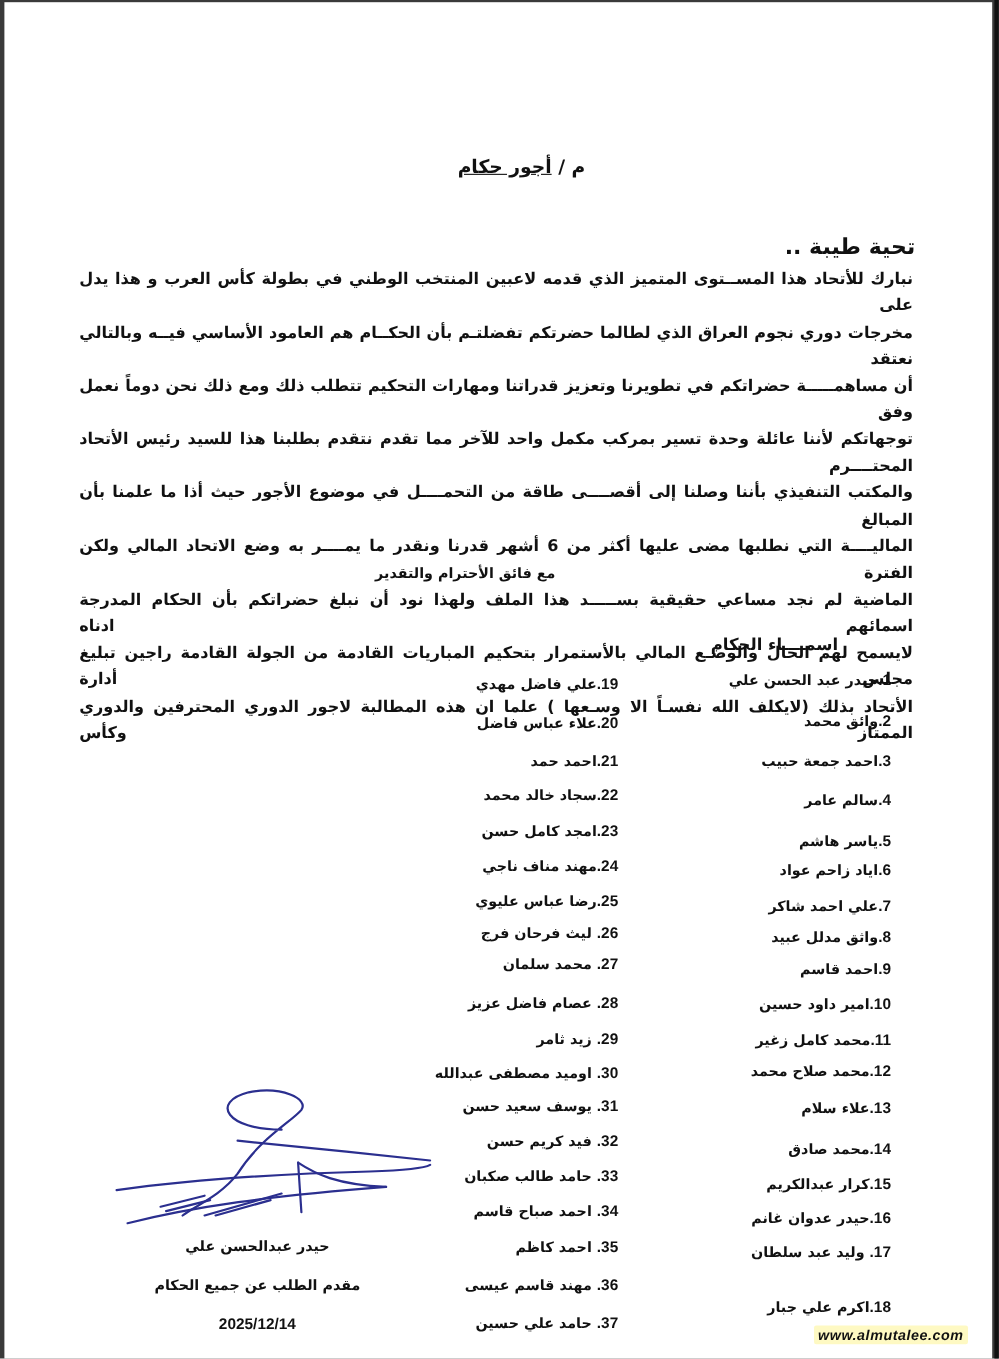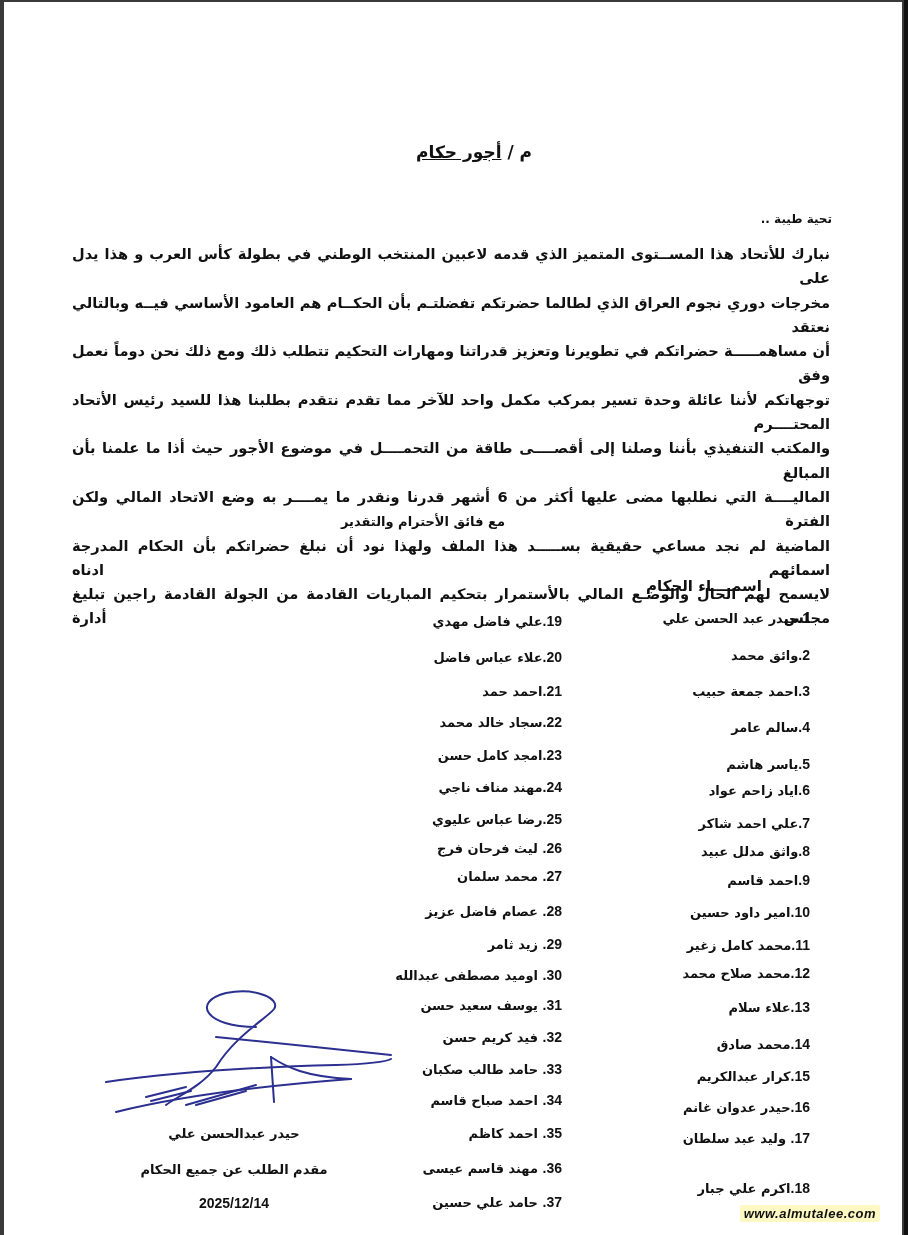--- a/index.html
+++ b/index.html
@@ -17,21 +17,21 @@
     position: absolute; right: 70px; top: 62px;
     font-size: 15px; font-weight: bold;
   }
   .subject {
     position: absolute; right: 370px; top: 140px;
     font-size: 17px; font-weight: bold;
   }
   .subject .u { text-decoration: underline; }
   .greeting {
     position: absolute; right: 70px; top: 210px;
-    font-size: 12px; font-weight: bold;
+    font-size: 20px; font-weight: bold;
   }
   .body-para {
     position: absolute; right: 72px; top: 240px; width: 758px;
     font-size: 14.6px; font-weight: bold; line-height: 24.3px;
     text-align: justify; text-align-last: right;
   }
   .body-para span { display: block; text-align: justify; text-align-last: justify; }
   .body-para span.last { text-align-last: right; }
   .closing {
     position: absolute; left: 0; right: 0; top: 512px; text-align: center;
@@ -81,20 +81,21 @@
 
   <div class="body-para">
     <span>نبارك للأتحاد هذا المســتوى المتميز الذي قدمه لاعبين المنتخب الوطني في بطولة كأس العرب و هذا يدل على</span>
     <span>مخرجات دوري نجوم العراق الذي لطالما حضرتكم تفضلتـم بأن الحكــام هم العامود الأساسي فيــه وبالتالي نعتقد</span>
     <span>أن مساهمـــــة حضراتكم في تطويرنا وتعزيز قدراتنا ومهارات التحكيم تتطلب ذلك ومع ذلك نحن دوماً نعمل وفق</span>
     <span>توجهاتكم لأننا عائلة وحدة تسير بمركب مكمل واحد للآخر مما تقدم نتقدم بطلبنا هذا للسيد رئيس الأتحاد المحتــــرم</span>
     <span>والمكتب التنفيذي بأننا وصلنا إلى أقصــــى طاقة من التحمــــل في موضوع الأجور حيث أذا ما علمنا بأن المبالغ</span>
     <span>الماليــــة التي نطلبها مضى عليها أكثر من 6 أشهر قدرنا ونقدر ما يمــــر به وضع الاتحاد المالي ولكن الفترة</span>
     <span>الماضية لم نجد مساعي حقيقية بســـــد هذا الملف ولهذا نود أن نبلغ حضراتكم بأن الحكام المدرجة اسمائهم ادناه</span>
     <span>لايسمح لهم الحال والوضـع المالي بالأستمرار بتحكيم المباريات القادمة من الجولة القادمة راجين تبليغ مجلس أدارة</span>
+    <span>الأتحاد بذلك (لايكلف الله نفسـاً الا وسـعها ) علما ان هذه المطالبة لاجور الدوري المحترفين والدوري الممتاز وكأس</span>
   </div>
 
   <div class="closing">مع فائق الأحترام والتقدير</div>
 
   <div class="list-title">اسمــــاء الحكام</div>
 
   <ul class="col col-right" id="col-right">
       <li style="top: 608px; margin-left: 12px;"><span class="num">1.</span><span>حيدر عبد الحسن علي</span></li>
       <li style="top: 645px;"><span class="num">2.</span><span>وائق محمد</span></li>
       <li style="top: 681px;"><span class="num">3.</span><span>احمد جمعة حبيب</span></li>

